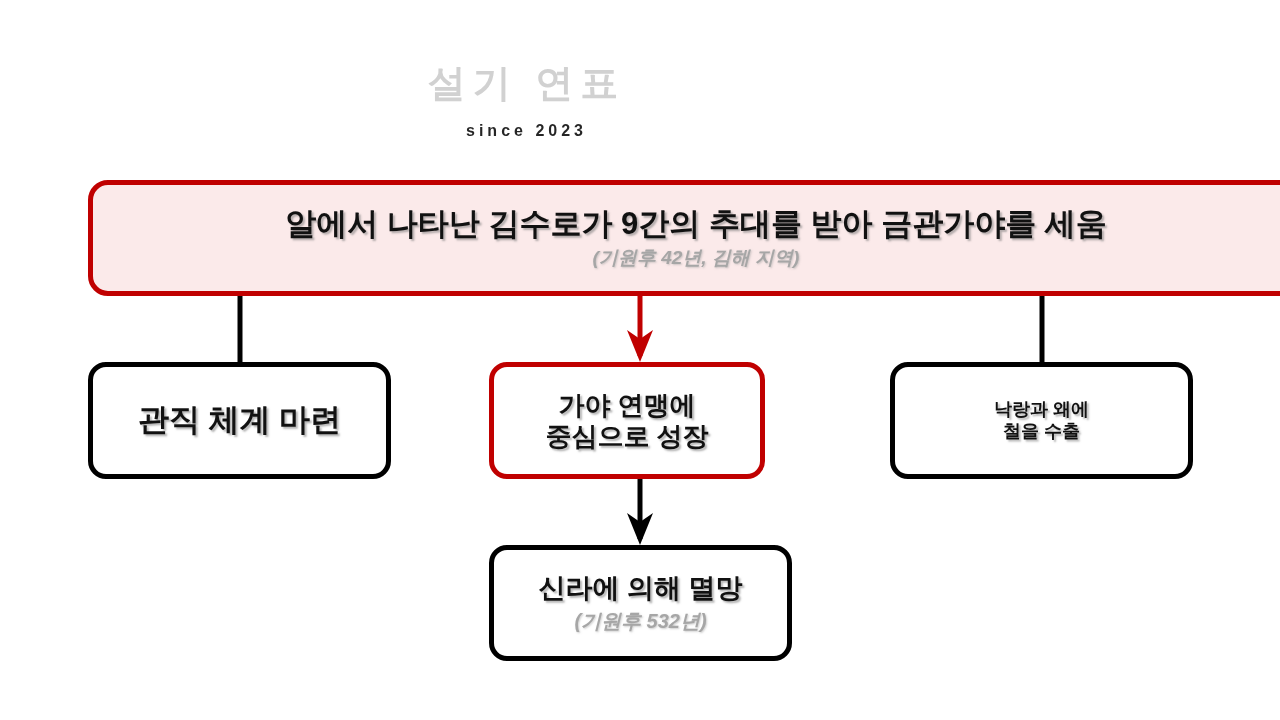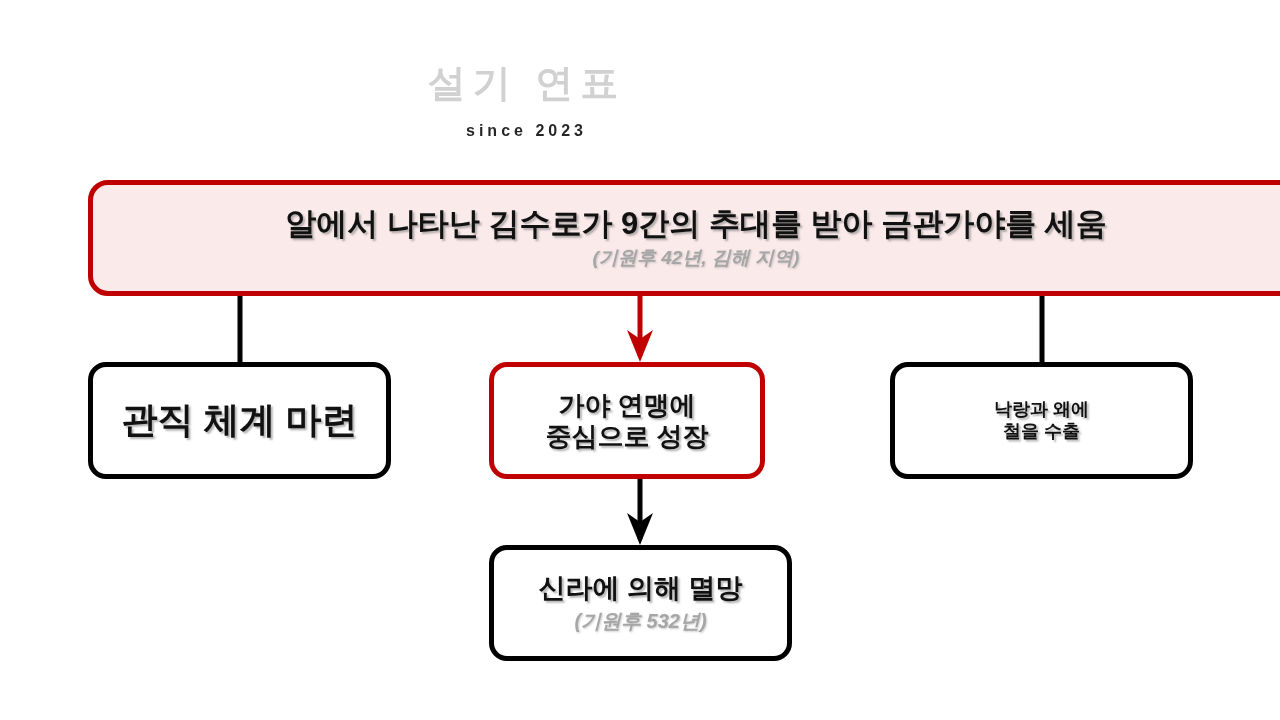--- a/index.html
+++ b/index.html
@@ -98,21 +98,21 @@
   #node-origin {
     left: 88px;  top: 180px;  width: 1216px; height: 116px;
     border-radius: 20px;
   }
   #node-origin .node-title { font-size: 31px; }
   #node-origin .node-sub   { font-size: 19px; margin-top: 5px; }
 
   #node-offices {
     left: 88px;  top: 362px;  width: 303px; height: 117px;
   }
-  #node-offices .node-title { font-size: 36px; }
+  #node-offices .node-title { font-size: 31px; }
 
   #node-league {
     left: 489px; top: 362px;  width: 276px; height: 117px;
   }
   #node-league .node-title { font-size: 26px; }
 
   #node-iron {
     left: 890px; top: 362px;  width: 303px; height: 117px;
   }
   #node-iron .node-title { font-size: 18px; }

